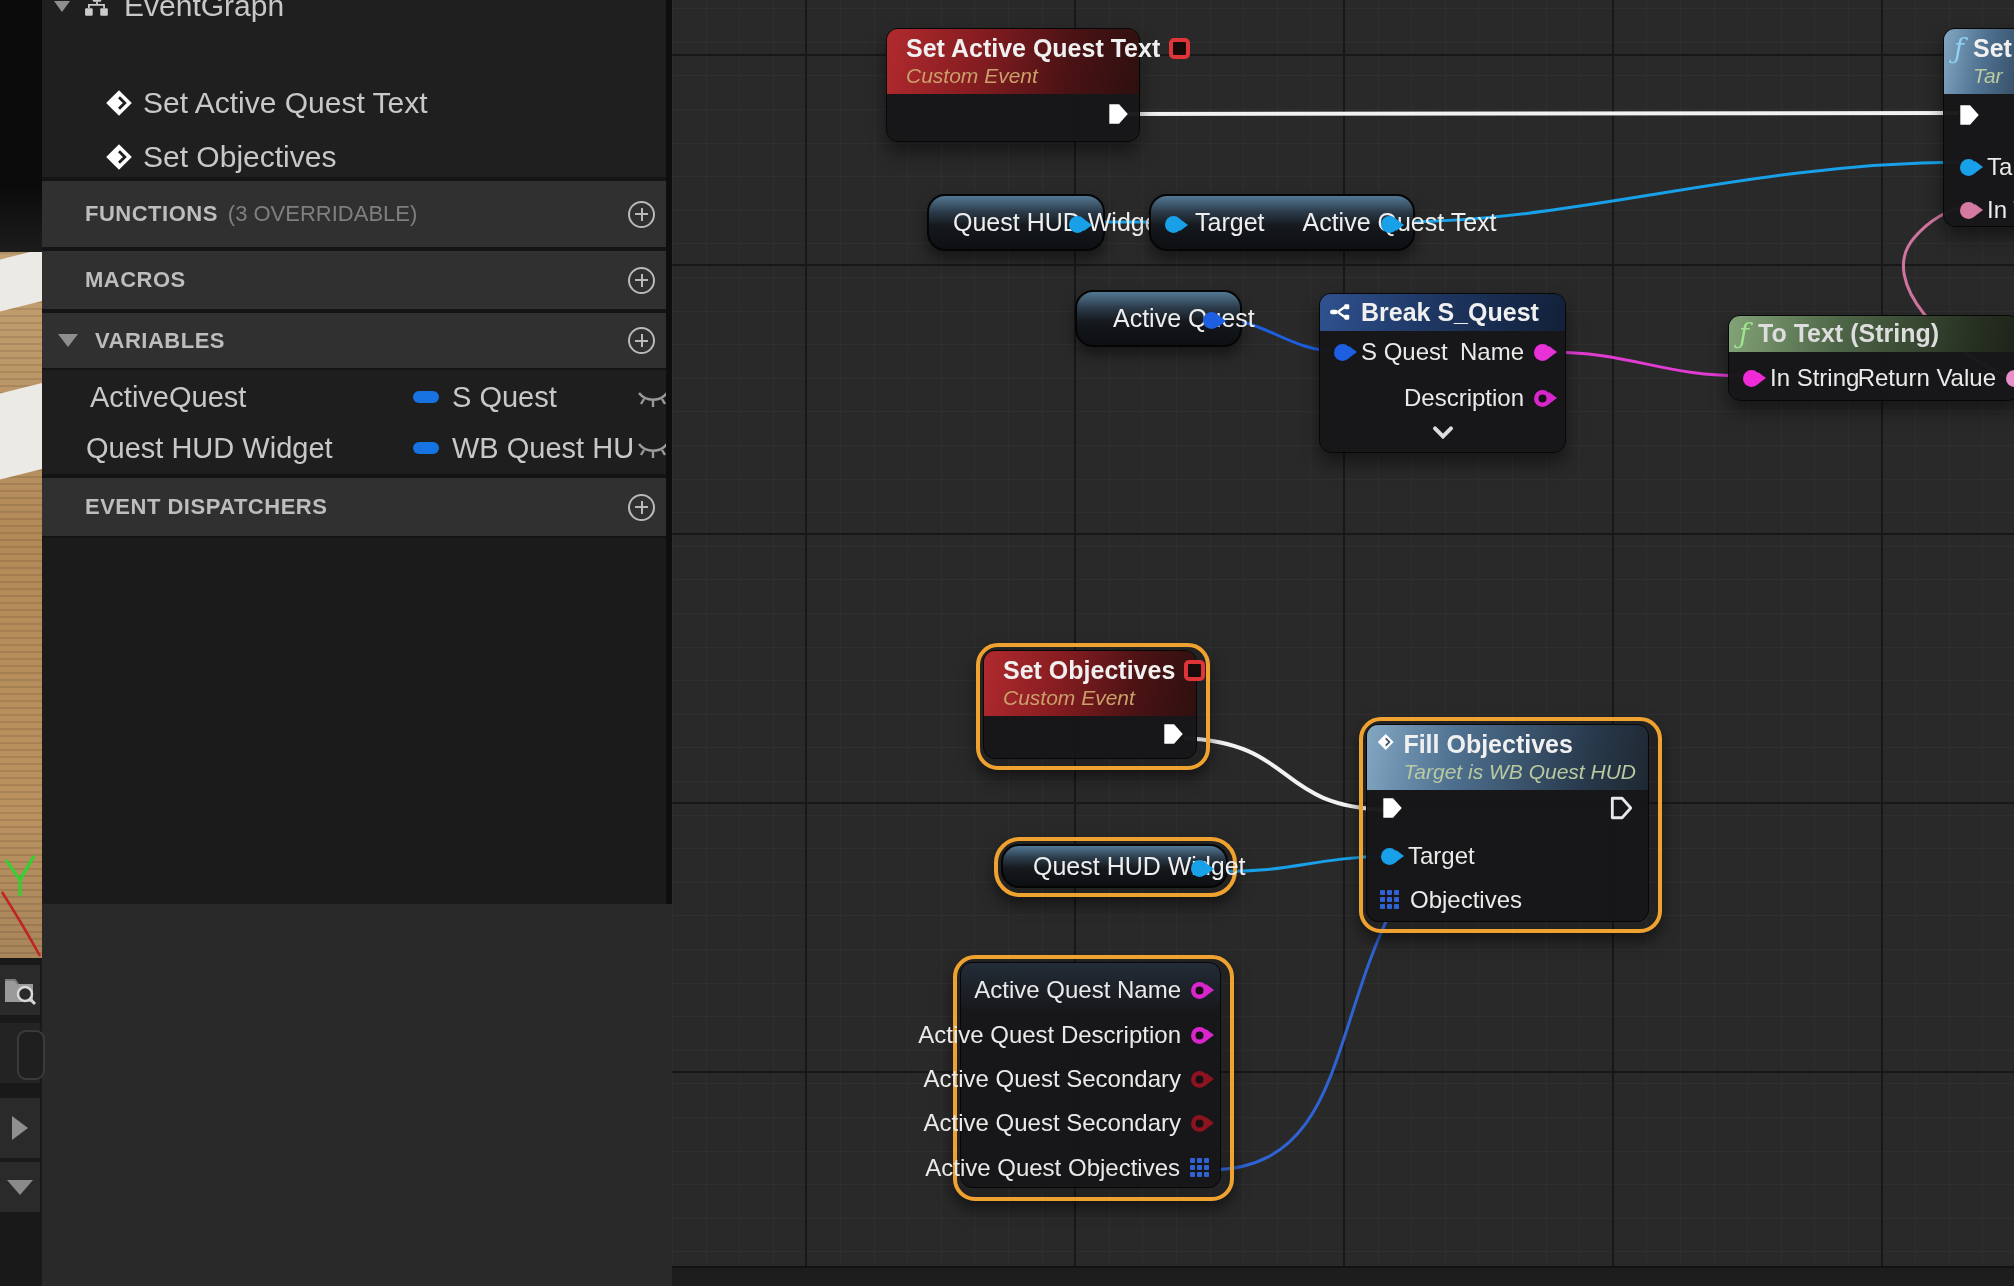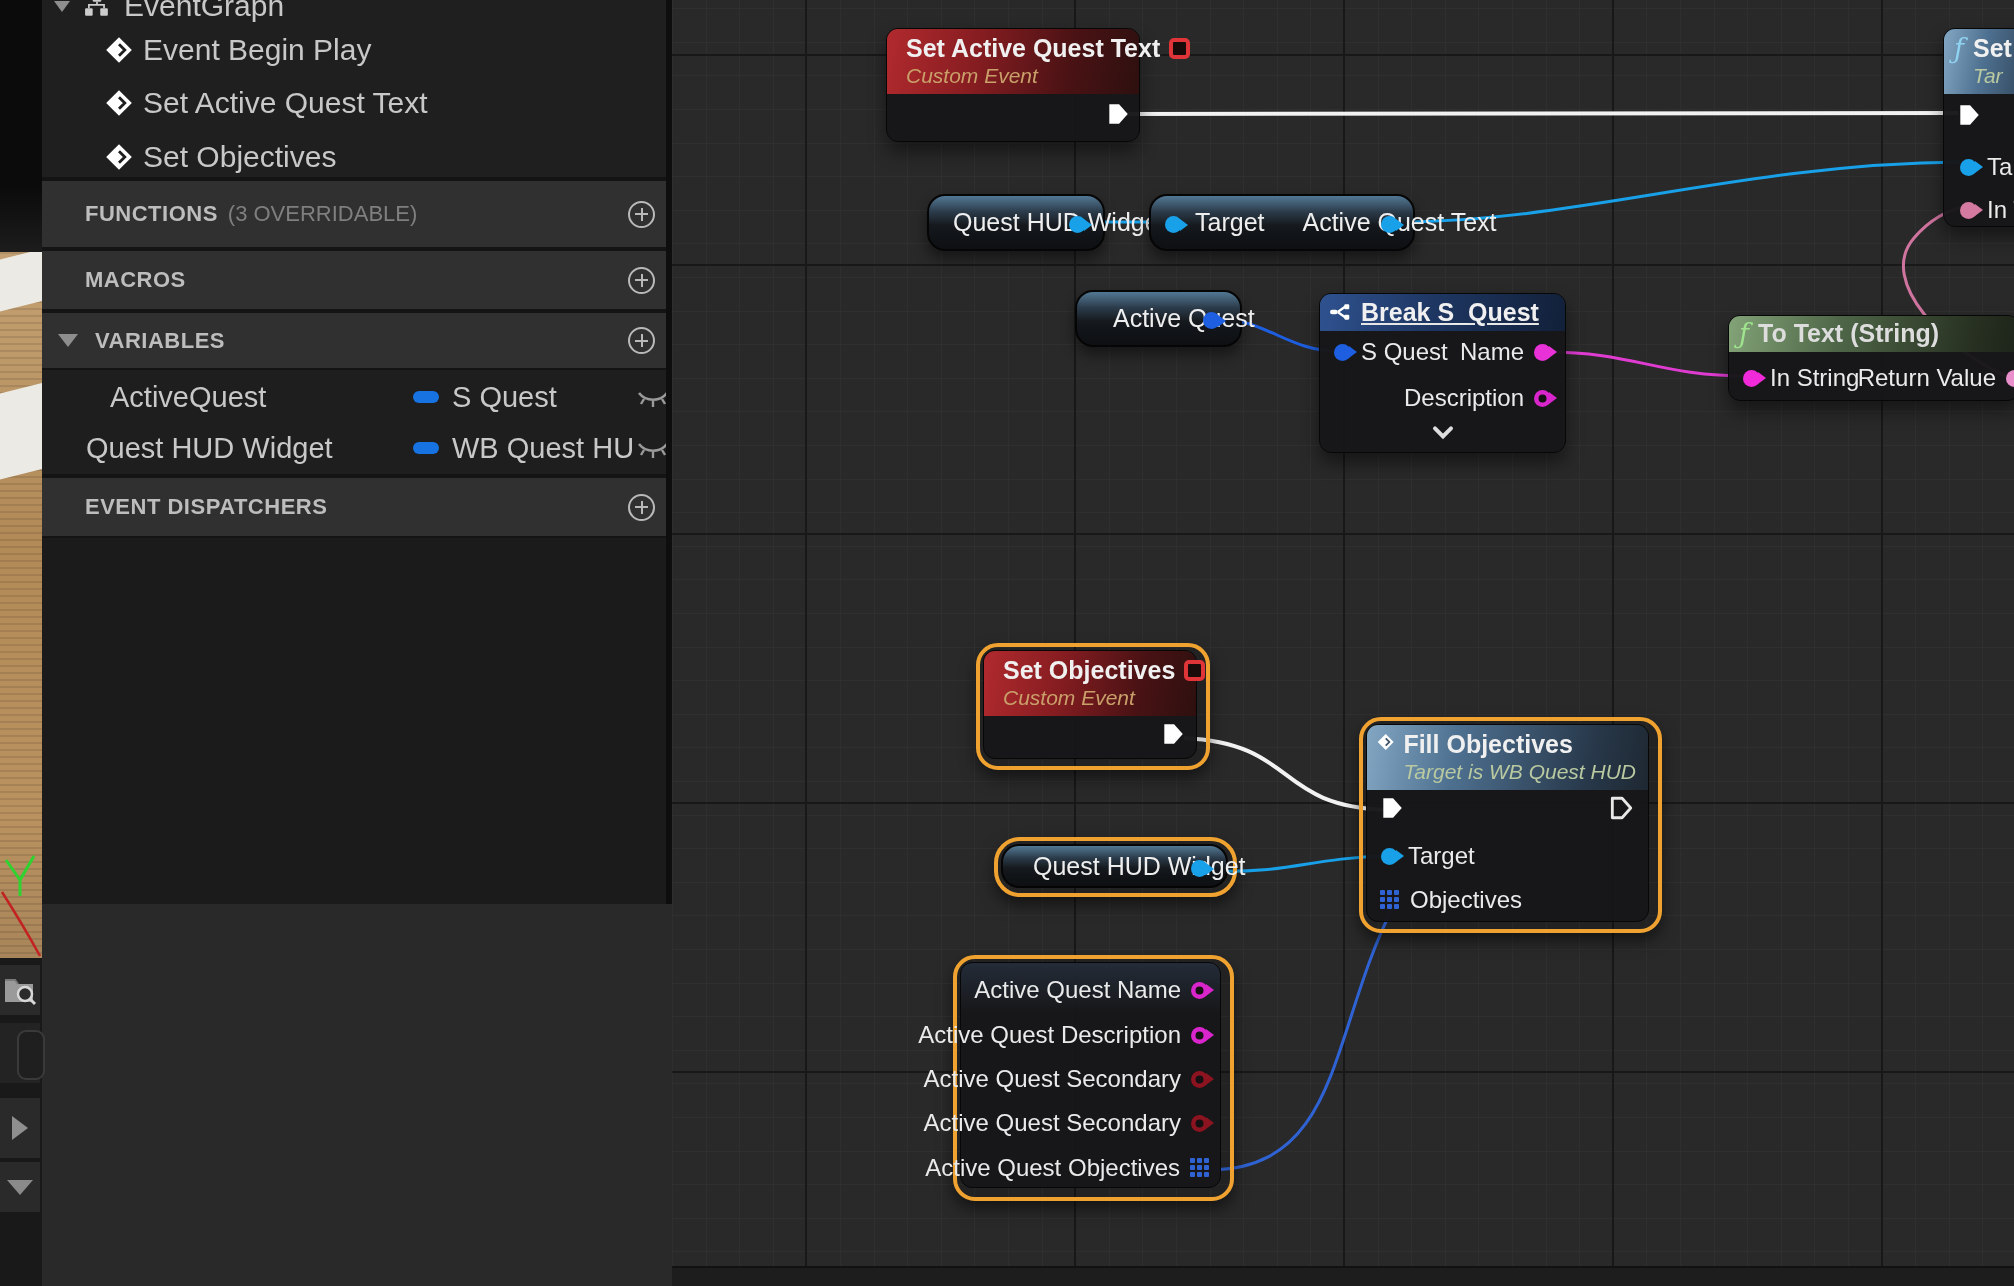--- a/index.html
+++ b/index.html
@@ -52,21 +52,21 @@
   
   .node{position:absolute;background:rgba(23,23,25,.97);border:1px solid #070707;border-radius:12px;
         box-shadow:0 10px 18px rgba(0,0,0,.45);color:#e6e6e6;z-index:3;}
   .hdr{border-radius:11px 11px 0 0;padding:5px 12px 6px 10px;display:flex;align-items:flex-start;gap:9px;}
   .hdr .title{font-size:25px;font-weight:bold;color:#f0f0f0;line-height:1.15;white-space:nowrap;}
   .hdr .sub{font-size:21px;font-style:italic;line-height:1.2;white-space:nowrap;}
   .hdr.red{background:linear-gradient(100deg,#b12a2e 0%,#871d21 35%,#4a1214 72%,#2e100f 100%);}
   .hdr.red .sub{color:#c9a06a;}
   .hdr.steel{background:linear-gradient(100deg,#83a7c3 0%,#4e7090 32%,#28394b 78%,#1e2832 100%);}
   .hdr.steel .sub{color:#b9c9a0;}
-  .hdr.navy{background:linear-gradient(100deg,#2f5290 0%,#1e3763 45%,#122039 100%);padding-top:4px;padding-bottom:4px;text-decoration:underline;}
+  .hdr.navy{background:linear-gradient(100deg,#2f5290 0%,#1e3763 45%,#122039 100%);padding-top:4px;padding-bottom:4px;}
   .hdr.green{background:linear-gradient(100deg,#83a378 0%,#4e6647 38%,#262f20 85%,#1d241a 100%);padding-top:3px;padding-bottom:4px;}
   .fnGlyph{font-family:"DejaVu Serif",serif;font-style:italic;font-size:27px;line-height:1;margin-top:1px;}
   .evbox{width:13px;height:13px;border:4px solid #e03538;border-radius:5px;background:#1a0b0b;margin-left:auto;margin-top:4px;flex:none;}
 
   .pill{position:absolute;border-radius:18px;border:2px solid #050505;z-index:3;box-sizing:border-box;
      background:linear-gradient(180deg,rgba(125,195,245,.5) 0%,rgba(80,130,175,.26) 30%,rgba(25,30,35,.05) 55%),
                 linear-gradient(180deg,#272c31,#111418 70%,#0d0f12);
      box-shadow:0 8px 14px rgba(0,0,0,.45);display:flex;align-items:center;color:#eeeeee;font-size:25px;white-space:nowrap;}
 
   .sel{position:absolute;border:4px solid #efa22f;border-radius:22px;padding:3px;z-index:3;
@@ -307,27 +307,20 @@
       <div class="srow" style="top:-16px;">
         <span class="expander" style="margin-left:12px;border-left-width:8px;border-right-width:8px;border-top-width:11px;"></span>
         <svg width="26" height="26" viewBox="0 0 24 24" style="margin-left:14px;">
           <rect x="8" y="1" width="8" height="7" rx="1" fill="#cccccc"></rect>
             <rect x="1" y="14" width="7" height="7" rx="1" fill="#cccccc"></rect>
             <rect x="15" y="14" width="7" height="7" rx="1" fill="#cccccc"></rect>
             <path d="M12 8 V11 M12 11 H4.5 V14 M12 11 H18.5 V14" stroke="#cccccc" stroke-width="1.6" fill="none"></path>
         </svg>
         <span style="margin-left:14px;">EventGraph</span>
       </div>
-      <div class="srow" style="top:28px;">
-        <svg width="28" height="28" viewBox="0 0 24 24" style="margin-left:63px;">
-            <path d="M12 1 L23 12 L12 23 L1 12 Z" fill="#ffffff"></path>
-            <path d="M12 7 L17 12 L12 17" fill="none" stroke="#1f1f1f" stroke-width="2.4"></path>
-          </svg>
-        <span style="margin-left:10px;">Event Begin Play</span>
-      </div>
       <div class="srow" style="top:81px;">
         <svg width="28" height="28" viewBox="0 0 24 24" style="margin-left:63px;">
             <path d="M12 1 L23 12 L12 23 L1 12 Z" fill="#ffffff"></path>
             <path d="M12 7 L17 12 L12 17" fill="none" stroke="#1f1f1f" stroke-width="2.4"></path>
           </svg>
         <span style="margin-left:10px;">Set Active Quest Text</span>
       </div>
       <div class="srow" style="top:135px;">
         <svg width="28" height="28" viewBox="0 0 24 24" style="margin-left:63px;">
             <path d="M12 1 L23 12 L12 23 L1 12 Z" fill="#ffffff"></path>
@@ -349,21 +342,21 @@
     </div>
 
     <div class="sb-block sb-sec" style="top:313px;height:55px;">
       <span class="expander" style="margin-left:16px;"></span>
       <span class="t" style="margin-left:17px;">VARIABLES</span>
       <span class="pluscirc"></span>
     </div>
 
     <div class="sb-block sb-vars">
       <div class="vrow" style="top:2px;">
-        <span style="margin-left:68px;">ActiveQuest</span>
+        <span style="margin-left:48px;">ActiveQuest</span>
         <span class="typepill" style="position:absolute;left:371px;"></span>
         <span style="position:absolute;left:410px;">S Quest</span>
         <svg style="position:absolute;left:594px;top:16px;" width="34" height="22" viewBox="0 0 34 22">
           <path d="M3 5 C10 14 24 14 31 5" stroke="#9a9a9a" stroke-width="2.6" fill="none"></path>
           <path d="M8 11 L5 16 M17 13 L17 19 M26 11 L29 16" stroke="#9a9a9a" stroke-width="2.4" fill="none"></path>
         </svg>
       </div>
       <div class="vrow" style="top:53px;">
         <span style="margin-left:44px;">Quest HUD Widget</span>
         <span class="typepill" style="position:absolute;left:371px;"></span>

